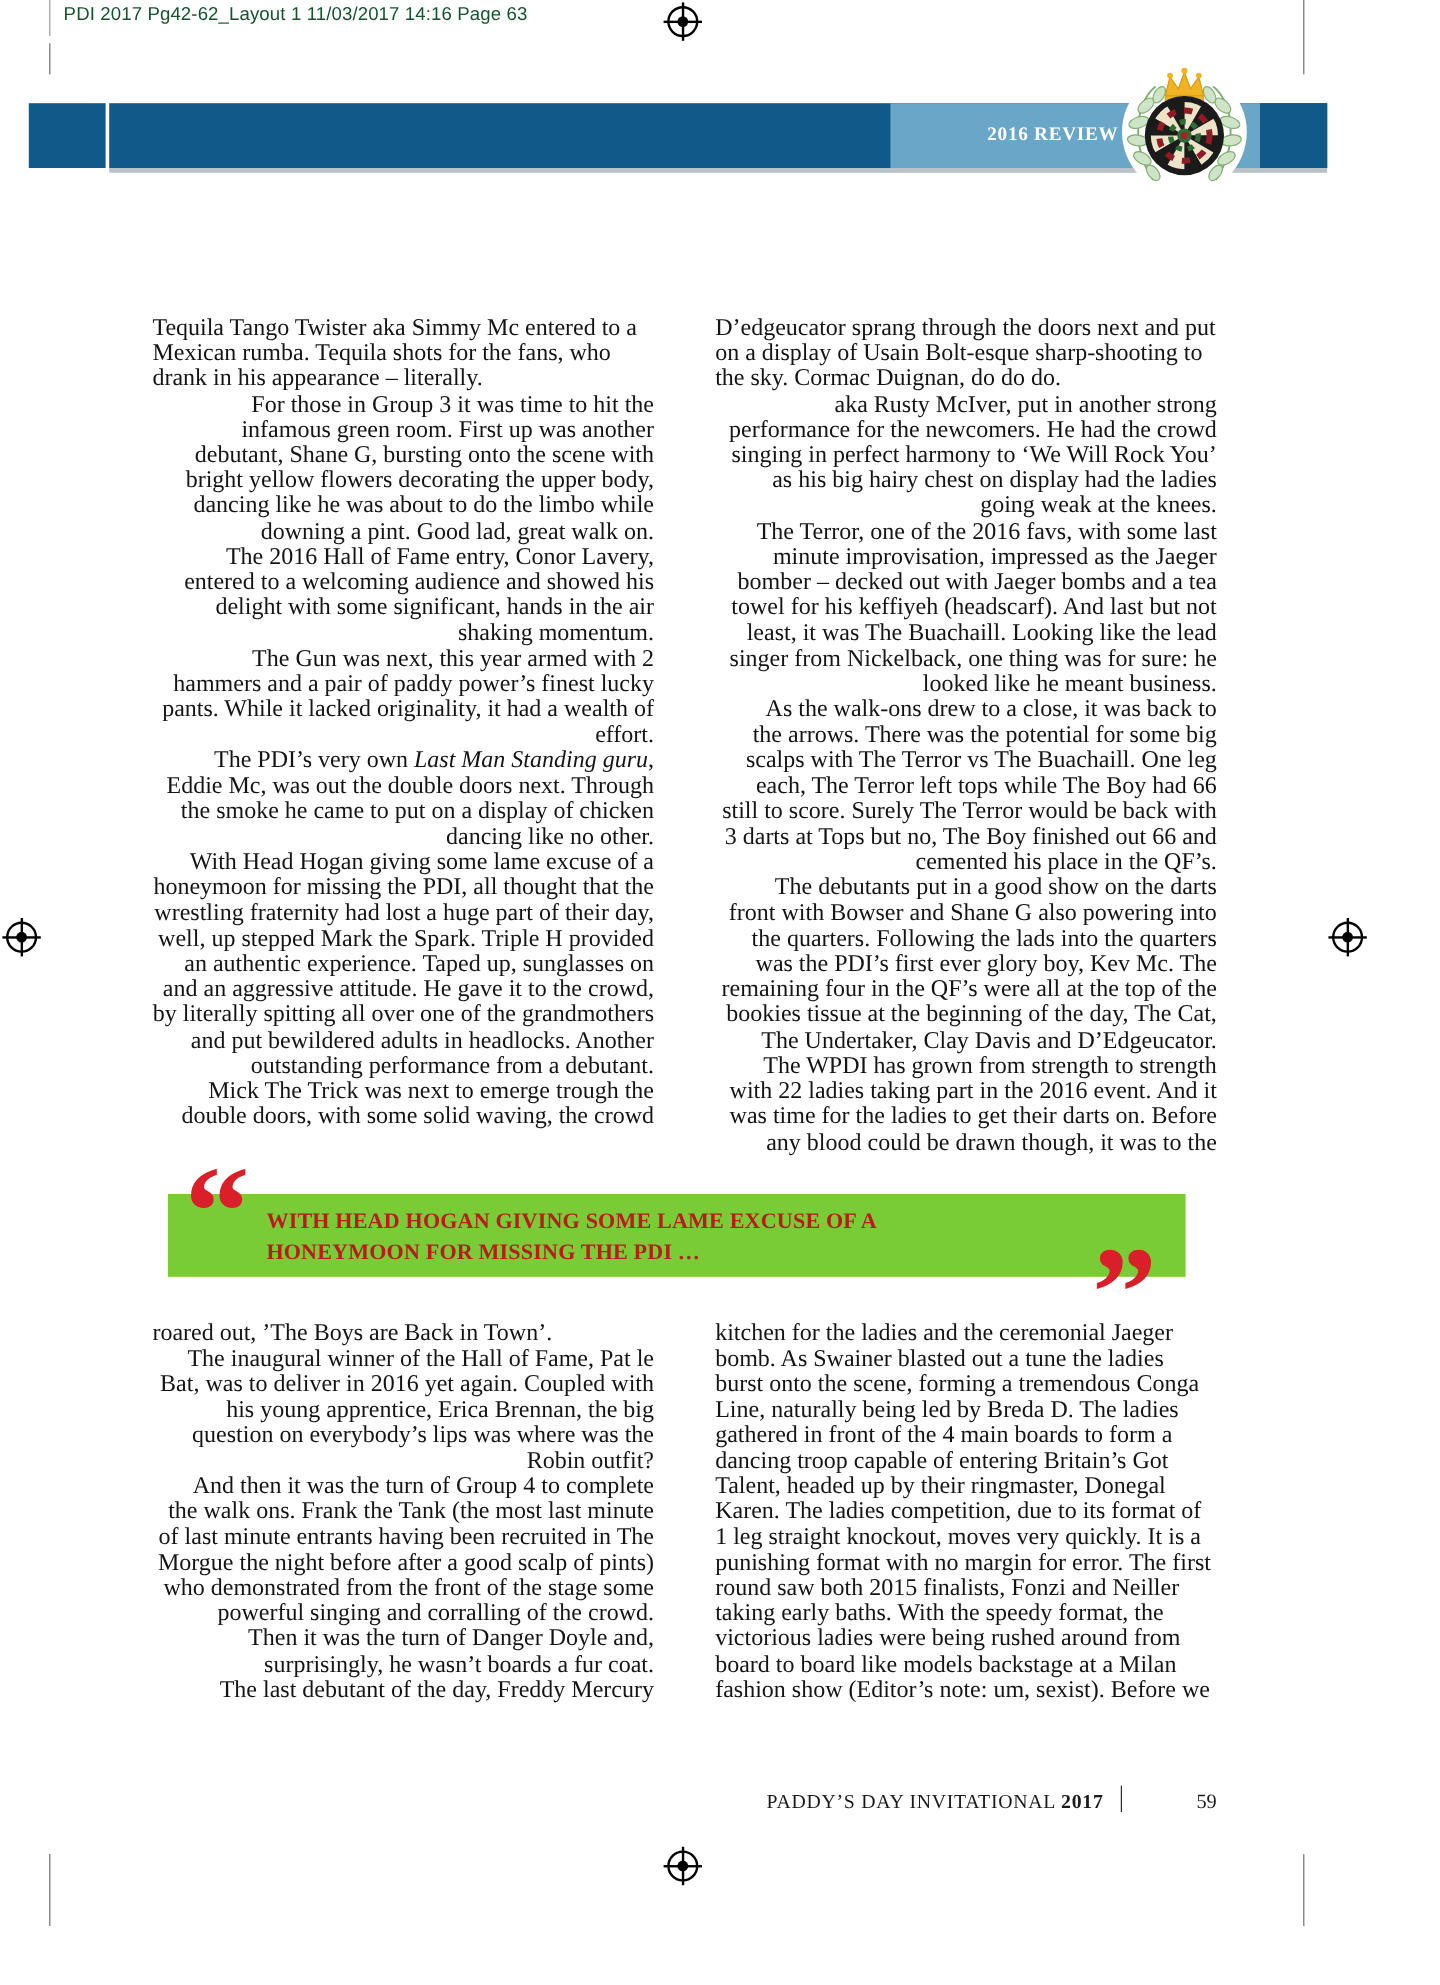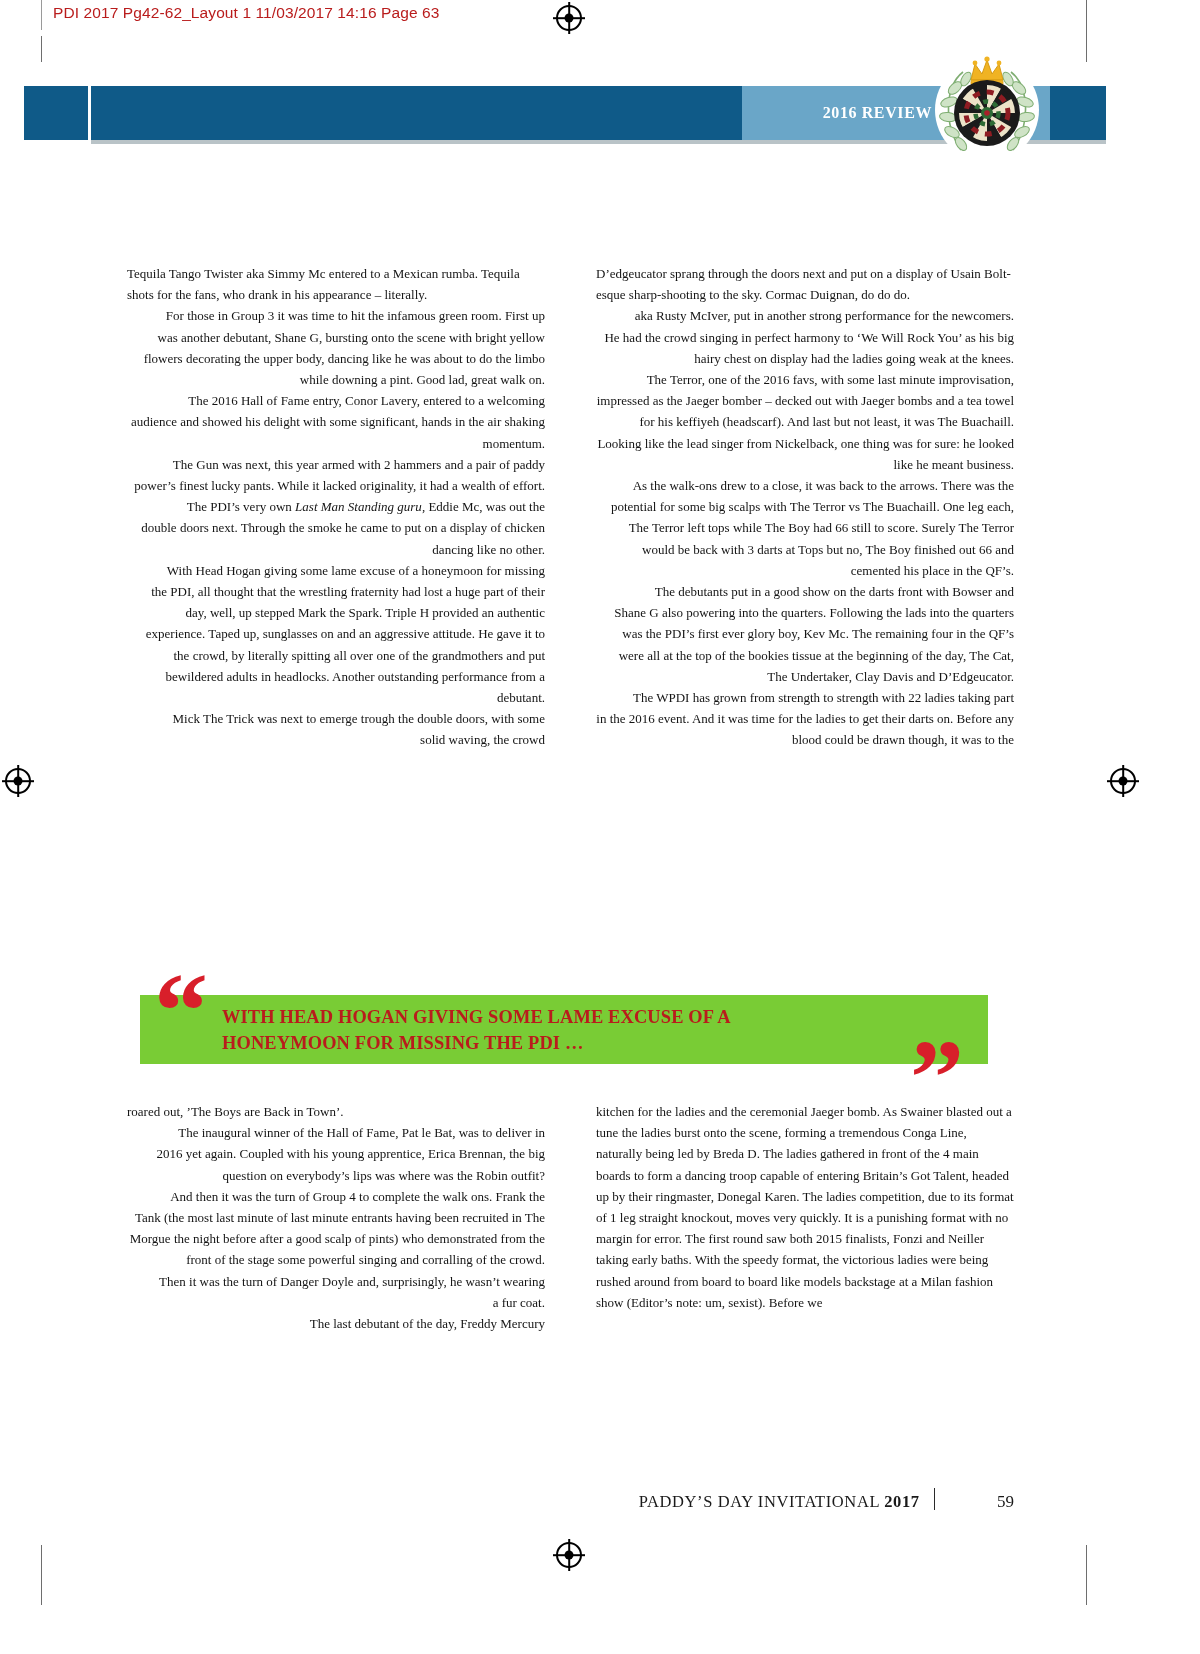--- a/index.html
+++ b/index.html
@@ -13,21 +13,21 @@
     overflow: hidden;
   }
 
   
   .slug {
     position: absolute;
     top: 4px;
     left: 53px;
     font-family: "Liberation Sans", sans-serif;
     font-size: 15.5px;
-    color: #b91c1c;
+    color: #14532d;
     letter-spacing: 0.1px;
     white-space: nowrap;
   }
   .slug-rule {
     position: absolute;
     left: 41px;
     top: 0px;
     width: 1px;
     height: 30px;
     background: #9a9a9a;
@@ -113,21 +113,21 @@
     position: absolute;
     left: 933px; top: 54px;
     width: 108px; height: 108px;
     z-index: 5;
   }
 
   
   .col {
     position: absolute;
     width: 418px;
-    font-size: 13px;
+    font-size: 20px;
     line-height: 21.2px;
     color: #141414;
     text-align: left;
   }
   .col-left  { left: 127px; }
   .col-right { left: 596px; }
 
   .block-top    { top: 263px; }
   .block-bottom { top: 1101px; }
 
@@ -327,21 +327,21 @@
     <div>WITH HEAD HOGAN GIVING SOME LAME EXCUSE OF A</div>
     <div>HONEYMOON FOR MISSING THE PDI …</div>
   </div>
   <div class="pq-close">”</div>
 </div>
 
 <div class="col col-left block-bottom">
   <p>roared out, ’The Boys are Back in Town’.</p>
   <p>The inaugural winner of the Hall of Fame, Pat le Bat, was to deliver in 2016 yet again. Coupled with his young apprentice, Erica Brennan, the big question on everybody’s lips was where was the Robin outfit?</p>
   <p>And then it was the turn of Group 4 to complete the walk ons. Frank the Tank (the most last minute of last minute entrants having been recruited in The Morgue the night before after a good scalp of pints) who demonstrated from the front of the stage some powerful singing and corralling of the crowd.</p>
-  <p>Then it was the turn of Danger Doyle and, surprisingly, he wasn’t wearing a fur coat.</p>
+  <p>Then it was the turn of Danger Doyle and, surprisingly, he wasn’t boards a fur coat.</p>
   <p>The last debutant of the day, Freddy Mercury</p>
 </div>
 
 <div class="col col-right block-bottom">
   <p>kitchen for the ladies and the ceremonial Jaeger bomb. As Swainer blasted out a tune the ladies burst onto the scene, forming a tremendous Conga Line, naturally being led by Breda D. The ladies gathered in front of the 4 main boards to form a dancing troop capable of entering Britain’s Got Talent, headed up by their ringmaster, Donegal Karen. The ladies competition, due to its format of 1 leg straight knockout, moves very quickly. It is a punishing format with no margin for error. The first round saw both 2015 finalists, Fonzi and Neiller taking early baths. With the speedy format, the victorious ladies were being rushed around from board to board like models backstage at a Milan fashion show (Editor’s note: um, sexist). Before we</p>
 </div>
 
 <div class="footer">
   <span class="footer-title"><span>PADDY’S DAY INVITATIONAL </span><b>2017</b></span>
   <span class="footer-sep"></span>

